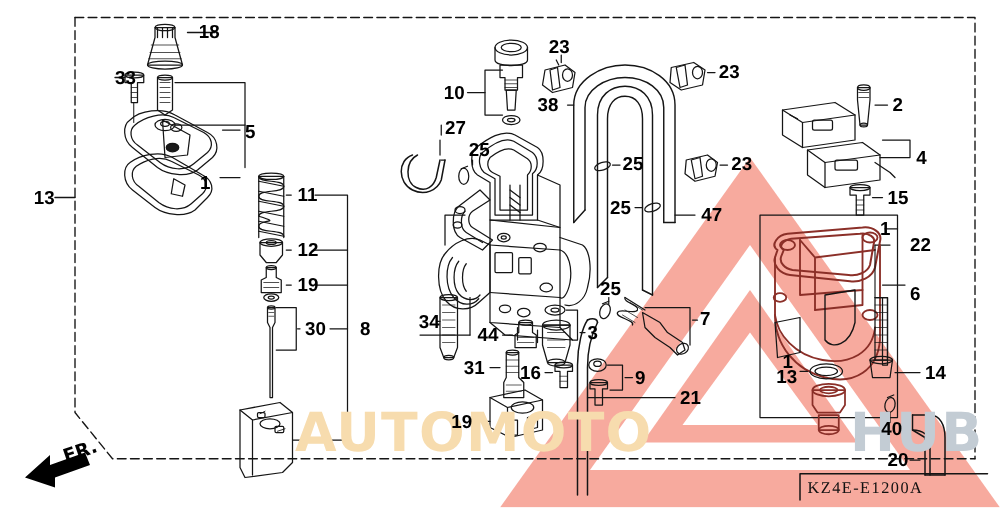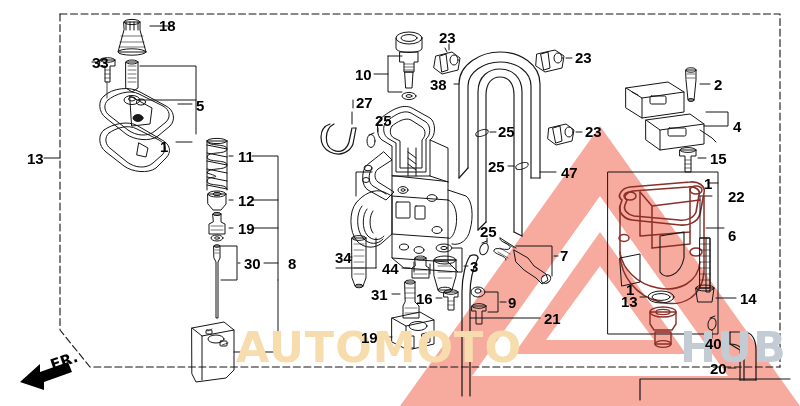--- a/index.html
+++ b/index.html
@@ -504,14 +504,15 @@
     <span class="lbl" style="left:560px;top:248px">7</span>
     <span class="lbl" style="left:508px;top:295px">9</span>
     <span class="lbl" style="left:544px;top:311px">21</span>
   </div>
 
   <svg style="position:absolute;left:18px;top:358px;width:56px;height:36px" viewBox="0 0 56 36" xmlns="http://www.w3.org/2000/svg">
     <path d="M2,24 L22,6 L22,14 L50,4 L54,14 L26,24 L26,32 Z" fill="#000"></path>
   </svg>
   <div id="frlabel">FR.</div>
 
+  <div id="partno">KZ4E-E1200A</div>
 
 </div>
 
 </body></html>

